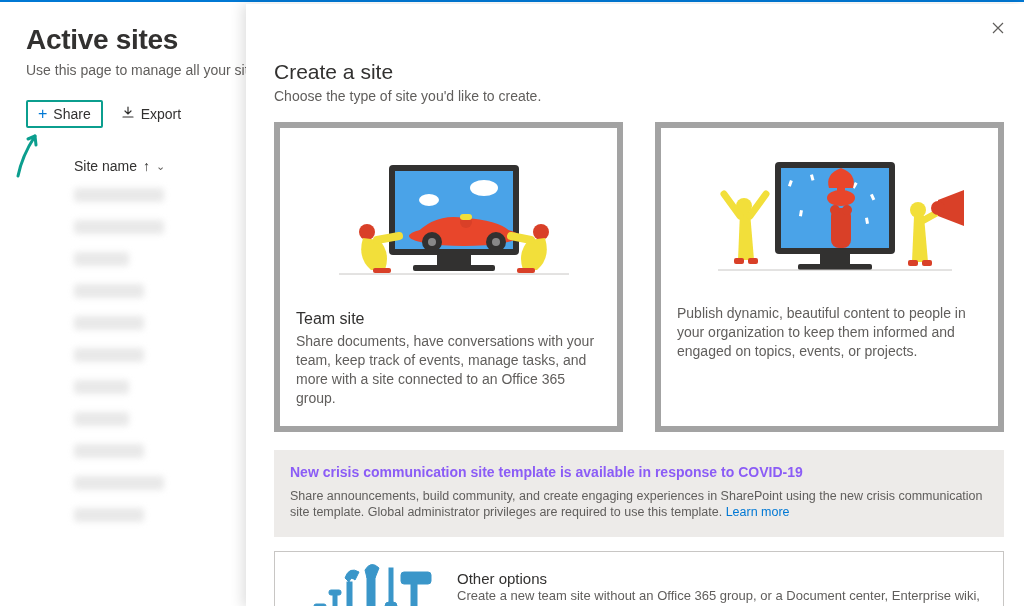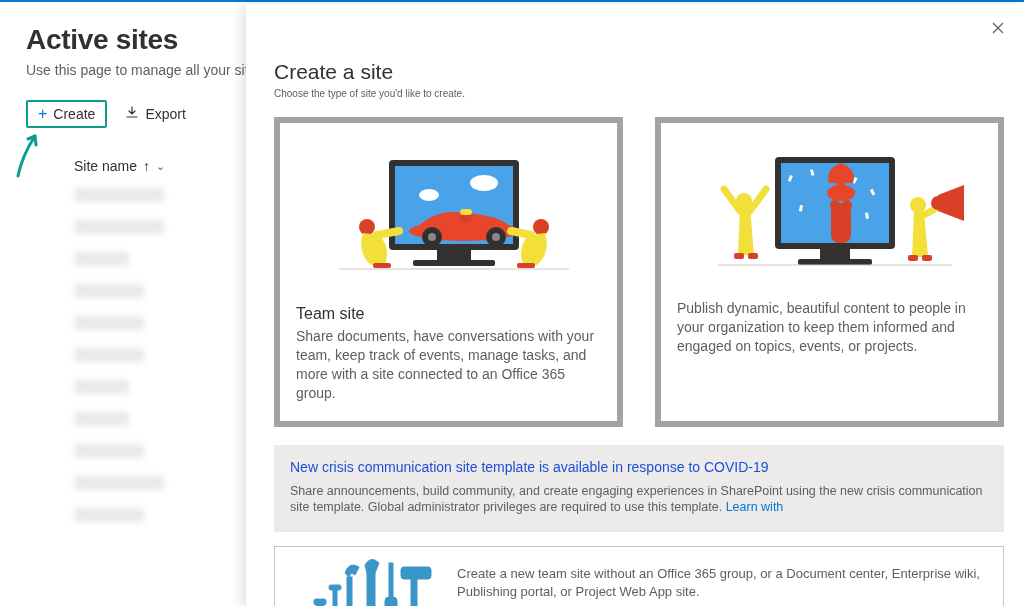--- a/index.html
+++ b/index.html
@@ -45,36 +45,36 @@
     position:absolute; top:4px; right:0; width:778px; height:604px;
     background:#fff; box-shadow: -4px 0 12px rgba(0,0,0,0.12);
     padding: 20px 20px 0 28px;
     display:flex; flex-direction:column;
   }
   .panel-close {
     position:absolute; top:12px; right:14px; font-size:18px; color:#605e5c;
     cursor:pointer; width:24px; height:24px; display:flex; align-items:center; justify-content:center;
   }
   .panel-title { font-size:21px; font-weight:400; color:#323130; margin-top:36px; }
-  .panel-sub { font-size:10px; color:#605e5c; margin-top:4px; }
+  .panel-sub { font-size:14px; color:#605e5c; margin-top:4px; }
 
   .cards { display:flex; gap:32px; margin-top:18px; }
   .card {
     flex:1; border:6px solid #a3a3a3; padding:12px 16px 18px 16px;
     cursor:pointer; background:#fff;
     display:flex; flex-direction:column;
   }
   .card-illus { height:160px; display:flex; align-items:flex-end; justify-content:center; position:relative; }
   .card-h { font-size:16px; font-weight:400; color:#323130; margin-top:10px; }
   .card-d { font-size:14px; color:#605e5c; margin-top:4px; line-height:1.35; }
 
   .banner {
     margin-top:18px; background:#edebe9; padding:14px 16px 16px 16px;
   }
-  .banner-h { font-size:14px; font-weight:400; color:#1d4ed8; }
+  .banner-h { font-size:14px; font-weight:700; color:#8b5cf6; }
   .banner-d { font-size:12.5px; color:#605e5c; margin-top:8px; line-height:1.35; }
   .banner-d a { color:#0078d4; text-decoration:none; }
 
   .other-card {
     margin-top:14px; border:1px solid #c8c6c4; padding:12px 18px 12px 18px;
     display:flex; gap:24px; align-items:flex-start;
   }
   .other-illus { width:140px; height:70px; flex-shrink:0; display:flex; align-items:flex-end; justify-content:center; }
   .other-text { flex:1; padding-top:6px; }
   .other-h { font-size:15px; font-weight:400; color:#323130; }
@@ -89,21 +89,21 @@
 
 <div class="bg-page">
   <h1 class="bg-title">Active sites</h1>
   <div class="bg-sub">
     <span>Use this page to manage all your sites. </span><span class="link-trunc">L</span>
   </div>
 
   <div class="bg-cmdbar">
     <div class="btn-create">
       <span class="plus">+</span>
-      <span>Create</span>
+      <span>Share</span>
     </div>
     <div class="btn-export">
       <span class="dl">
         <svg width="14" height="14" viewBox="0 0 14 14">
             <path d="M7 1v7M4 5l3 3 3-3M2 11h10" stroke="#323130" stroke-width="1.2" fill="none" stroke-linecap="round"></path>
           </svg>
       </span>
       <span>Export</span>
     </div>
   </div>
@@ -239,21 +239,21 @@
           <line x1="38" y1="130" x2="272" y2="130" stroke="#c8c6c4" stroke-width="1"></line>
         </svg>
       </div>
       <div class="card-d">Publish dynamic, beautiful content to people in your organization to keep them informed and engaged on topics, events, or projects.</div>
     </div>
   </div>
 
   <div class="banner">
     <div class="banner-h">New crisis communication site template is available in response to COVID-19</div>
     <div class="banner-d">
-      <span>Share announcements, build community, and create engaging experiences in SharePoint using the new crisis communication site template. Global administrator privileges are required to use this template. </span><a href="#">Learn with</a>
+      <span>Share announcements, build community, and create engaging experiences in SharePoint using the new crisis communication site template. Global administrator privileges are required to use this template. </span><a href="#">Learn more</a>
     </div>
   </div>
 
   <div class="other-card">
     <div class="other-illus">
       <svg viewBox="0 0 140 70" width="140" height="70">
         <g fill="#3a96c9" stroke="#3a96c9">
 
           <path d="M6 56 L2 62 L6 68 L14 68 L18 62 L14 56 Z" fill="#3a96c9"></path>
           <circle cx="10" cy="62" r="3" fill="#fff"></circle>
@@ -274,16 +274,17 @@
 
           <rect x="96" y="4" width="4" height="34"></rect>
           <rect x="92" y="38" width="12" height="28" rx="4"></rect>
 
           <rect x="118" y="14" width="6" height="54" rx="2"></rect>
           <rect x="108" y="8" width="30" height="12" rx="3"></rect>
         </g>
       </svg>
     </div>
     <div class="other-text">
+      <div class="other-h">Other options</div>
       <div class="other-d">Create a new team site without an Office 365 group, or a Document center, Enterprise wiki, Publishing portal, or Project Web App site.</div>
     </div>
   </div>
 </div>
 
 </body></html>

